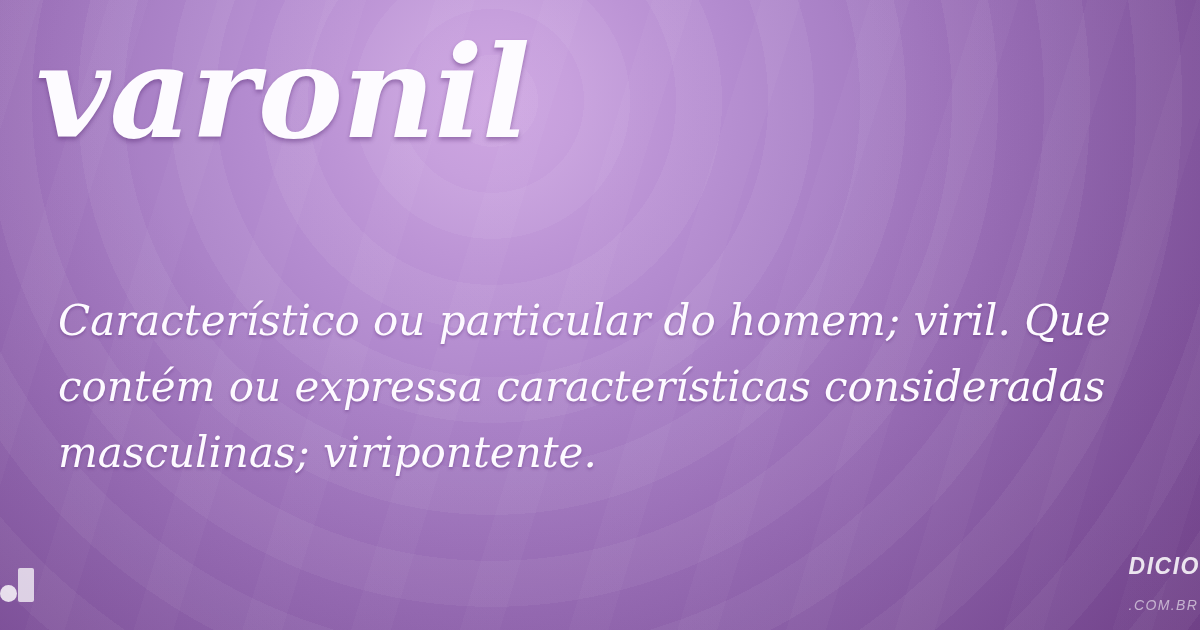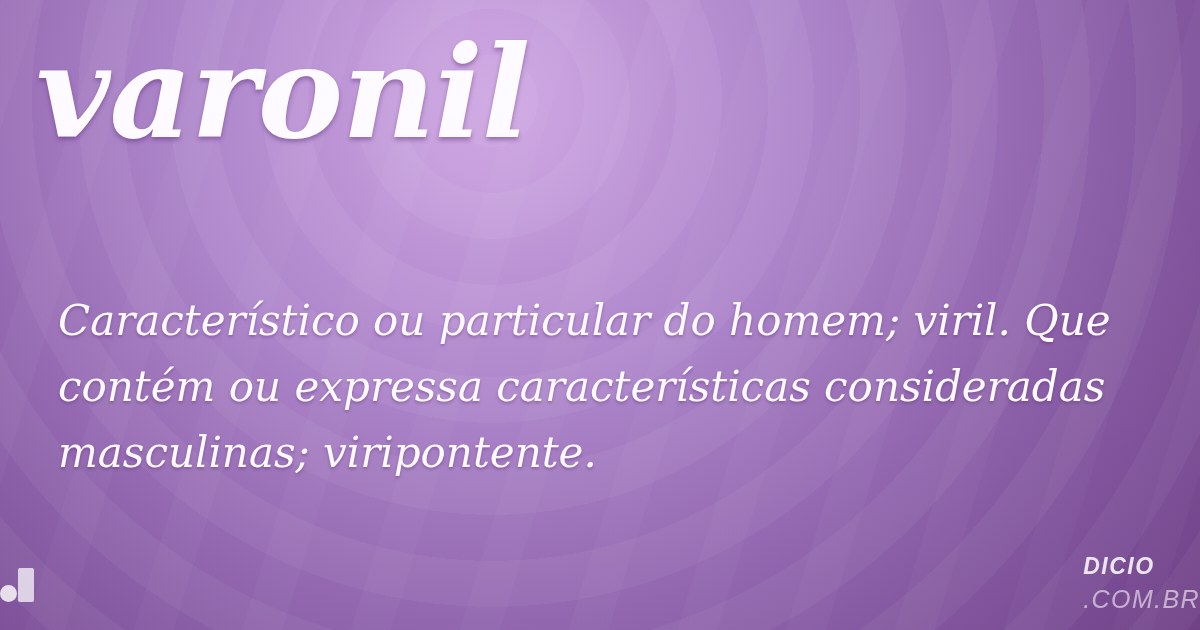--- a/index.html
+++ b/index.html
@@ -133,22 +133,22 @@
     line-height: 1;
     font-family: "Liberation Sans", sans-serif;
   }
   #brand-name {
     font-size: 23px;
     font-weight: 700;
     letter-spacing: 1.5px;
     color: rgba(255,255,255,0.93);
   }
   #brand-tld {
-    margin-top: 9px;
-    font-size: 25px;
+    margin-top: 20px;
+    font-size: 14px;
     font-weight: 400;
     letter-spacing: 1.4px;
     color: rgba(255,255,255,0.62);
   }
 </style>
 </head>
 <body>
 
 <div id="card">
 

